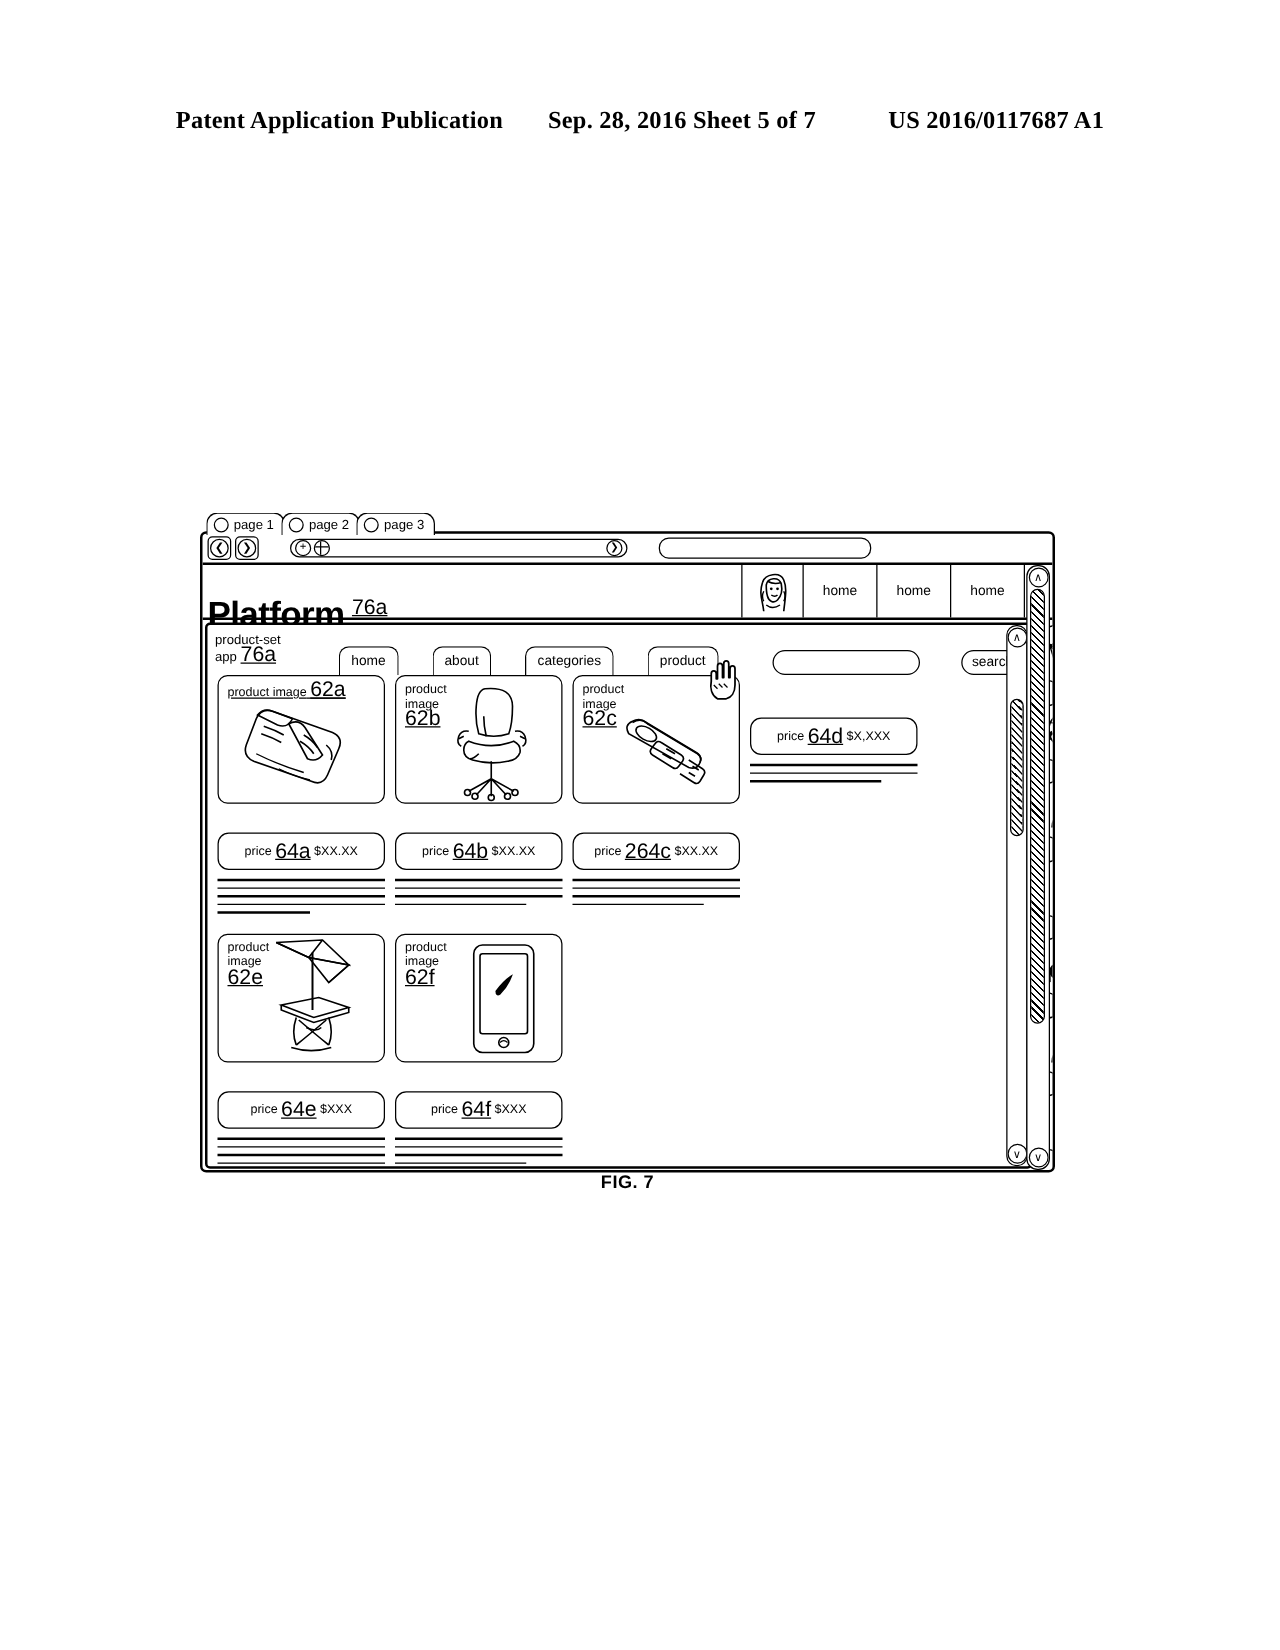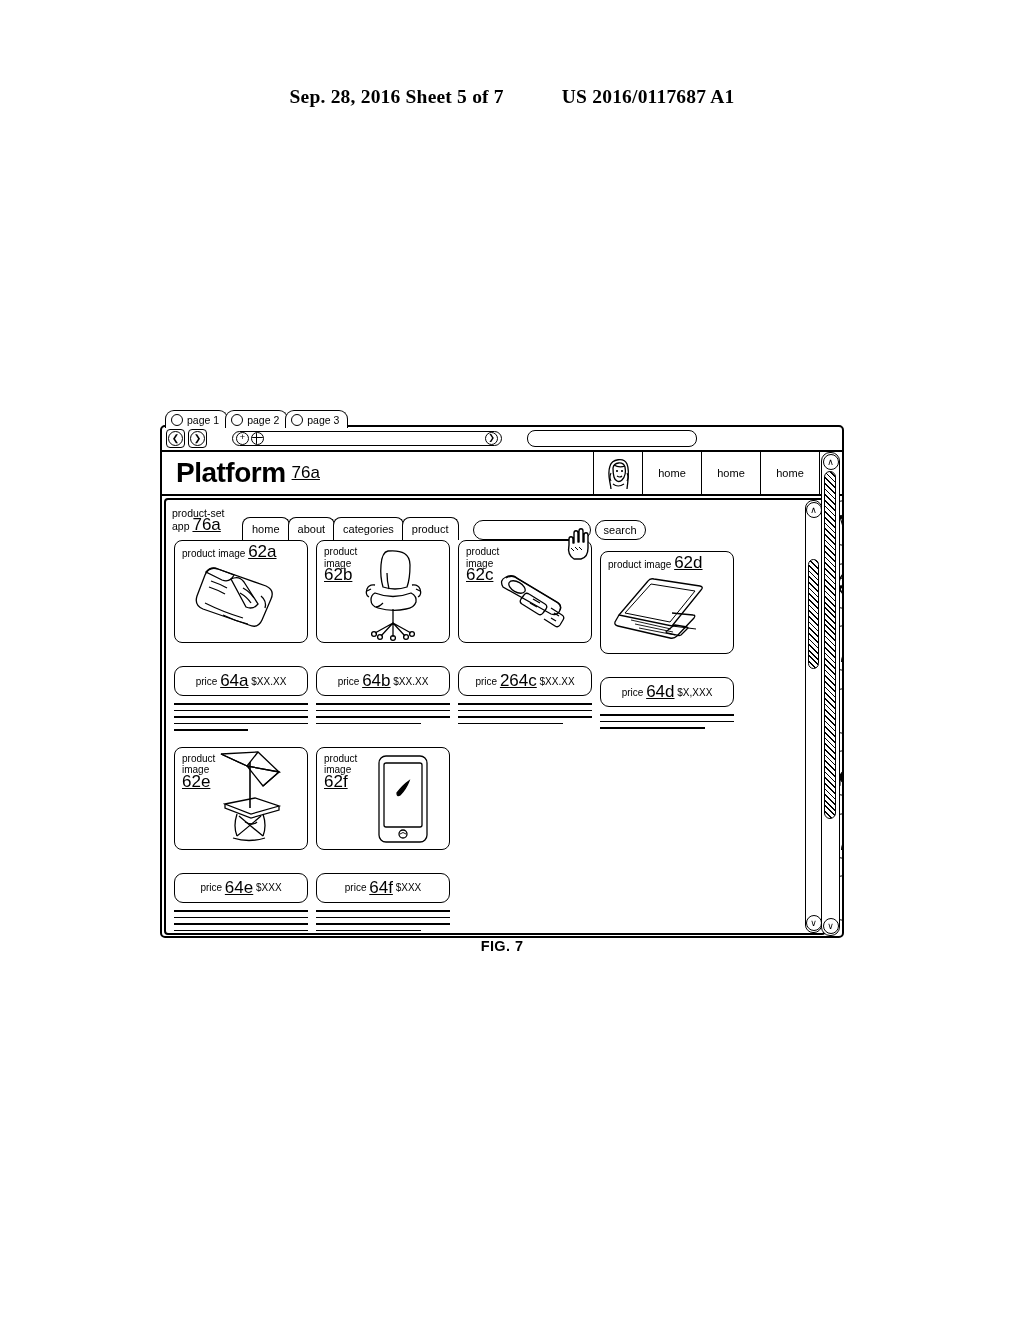--- a/index.html
+++ b/index.html
@@ -99,21 +99,21 @@
     border:1.5px solid #000;border-radius:8px;background:#fff;
   }
 
   
   .platform-bar{
     position:absolute;left:0;top:25px;width:100%;height:44px;
     border-bottom:2.5px solid #000;box-sizing:border-box;
     display:flex;align-items:stretch;
   }
   .platform-title{
-    flex:1;display:flex;align-items:center;padding-left:14px;gap:6px;
+    flex:1;display:flex;align-items:flex-start;padding-left:4px;gap:6px;margin-top:24px;
   }
   .platform-title .ttl{font-size:28px;font-weight:bold;letter-spacing:-.5px;}
   .ref{font-size:17px;text-decoration:underline;font-weight:normal;}
   .avatar-box{
     width:48px;border-left:1.8px solid #000;border-right:1.8px solid #000;
     display:flex;align-items:center;justify-content:center;
   }
   .home-btn{
     width:58px;border-right:1.5px solid #000;
     display:flex;align-items:center;justify-content:center;
@@ -128,21 +128,21 @@
   }
 
   
   .app-panel{
     position:absolute;left:2px;top:71px;width:662px;height:437px;
     border:2px solid #000;border-radius:4px;box-sizing:border-box;
     background:#fff;overflow:hidden;
   }
   .app-toolbar{
     position:absolute;left:0;top:0;width:100%;height:40px;
-    display:flex;align-items:flex-end;padding-left:6px;box-sizing:border-box;
+    display:flex;align-items:flex-end;padding-left:6px;box-sizing:border-box;gap:29px;
   }
   .app-label{
     font-size:10.5px;line-height:12px;padding-bottom:8px;width:70px;flex:none;
   }
   .nav-tab{
     height:23px;box-sizing:border-box;
     border:1.6px solid #000;border-bottom:none;border-radius:8px 8px 0 0;
     padding:0 9px;display:flex;align-items:center;font-size:11px;
     margin-right:-2px;background:#fff;
   }
@@ -163,21 +163,21 @@
   }
   .cell{width:134px;}
   .card{
     height:103px;border:1.6px solid #000;border-radius:8px;
     box-sizing:border-box;position:relative;overflow:hidden;background:#fff;
   }
   .card-label{
     position:absolute;left:7px;top:5px;font-size:10px;line-height:11.5px;
     z-index:2;max-width:62px;
   }
-  .card-label.wide{max-width:120px;}
+  .card-label.wide{max-width:120px;text-decoration:underline;}
   .card-art{position:absolute;inset:0;}
   .price-pill{
     margin-top:23px;height:30px;border:1.6px solid #000;border-radius:9px;
     display:flex;align-items:center;justify-content:center;font-size:10px;
     box-sizing:border-box;background:#fff;
   }
   .lines{margin-top:7px;}
   .ln{height:1.6px;background:#000;margin-bottom:5px;}
   .ln.short{width:55%;}
   .ln.mid{width:78%;}
@@ -225,20 +225,21 @@
 
   
   .hand{position:absolute;z-index:30;}
 
   svg{display:block;}
 </style>
 </head>
 <body>
 
 <div class="pat-header">
+  <span class="seg seg-title">Patent Application Publication</span>
   <span class="seg seg-date">Sep. 28, 2016  Sheet 5 of 7</span>
   <span class="seg seg-num">US 2016/0117687 A1</span>
 </div>
 
 <div class="figure">
 
   <div class="tabs-row">
     <div class="tab">
       <span class="tab-dot"></span>
       <span>page 1</span>
@@ -438,38 +439,20 @@
           </div>
           <div class="lines">
             <div class="ln"></div>
             <div class="ln"></div>
             <div class="ln"></div>
             <div class="ln mid"></div>
           </div>
         </div>
 
         <div class="cell" style="margin-top:11px;">
-          <div class="card">
-            <div class="card-label wide">
-              <span>product image</span>
-              <span class="ref">62d</span>
-            </div>
-            <div class="card-art">
-              <svg width="134" height="103" viewBox="0 0 134 103">
-                <g fill="none" stroke="#000" stroke-width="1.3">
-                  <path d="M18 63 L47 29 q2-3 6-2 l46 7 q4 1 1 4 L71 74 Z"></path>
-                  <path d="M24 61 L50 32 l44 7 L69 70 Z" stroke-width="1"></path>
-                  <path d="M18 63 l-4 7 q-1 3 3 4 l52 12 q4 1 7-2 l17-18 q2-3-1-3 l-21-2"></path>
-                  <path d="M71 74 l24 3" stroke-width="1"></path>
-                  <path d="M30 68 l40 9 M34 72 l38 8 M38 76 l36 7" stroke-width="0.9"></path>
-                  <path d="M74 73 l12 2 q2 1 0 2 l-6 6 q-2 1-4 0 l-10-2 q-2-1 0-2 l6-5 q1-1 2-1 Z"></path>
-                </g>
-              </svg>
-            </div>
-          </div>
           <div class="price-pill">
             <span>price</span>&nbsp;<span class="ref">64d</span>&nbsp;<span>$X,XXX</span>
           </div>
           <div class="lines">
             <div class="ln"></div>
             <div class="ln"></div>
             <div class="ln mid"></div>
           </div>
         </div>
 

